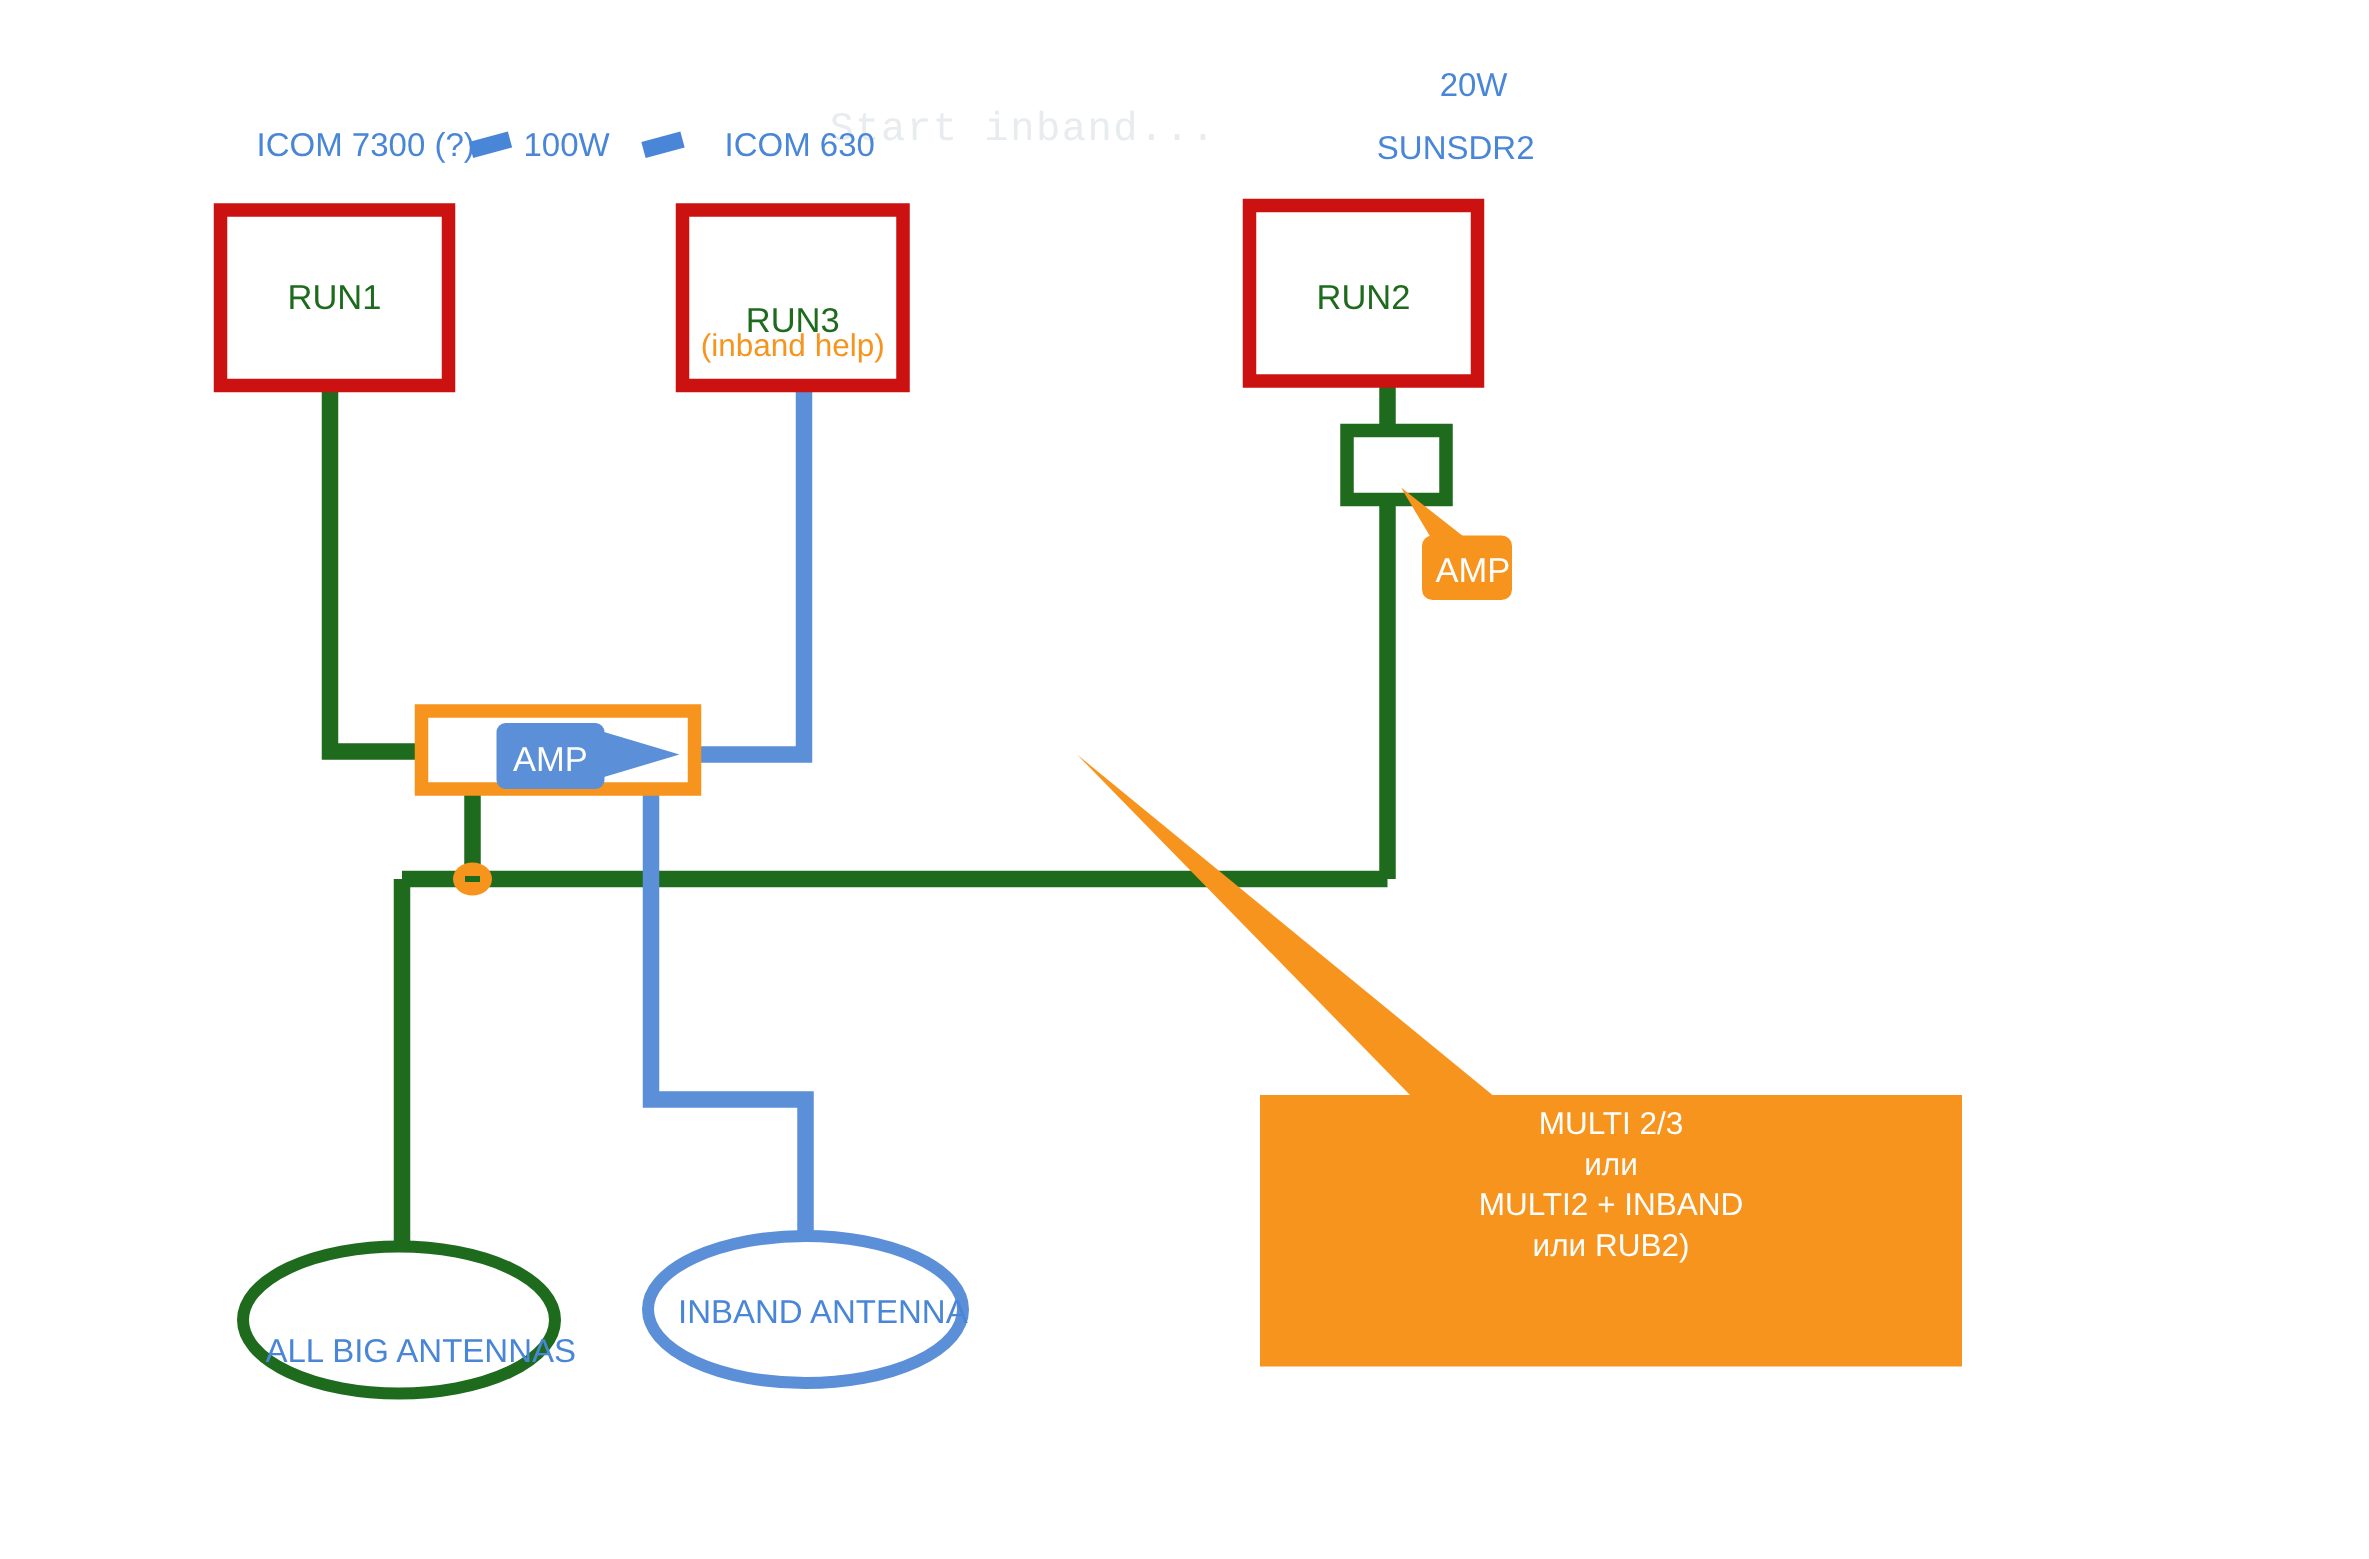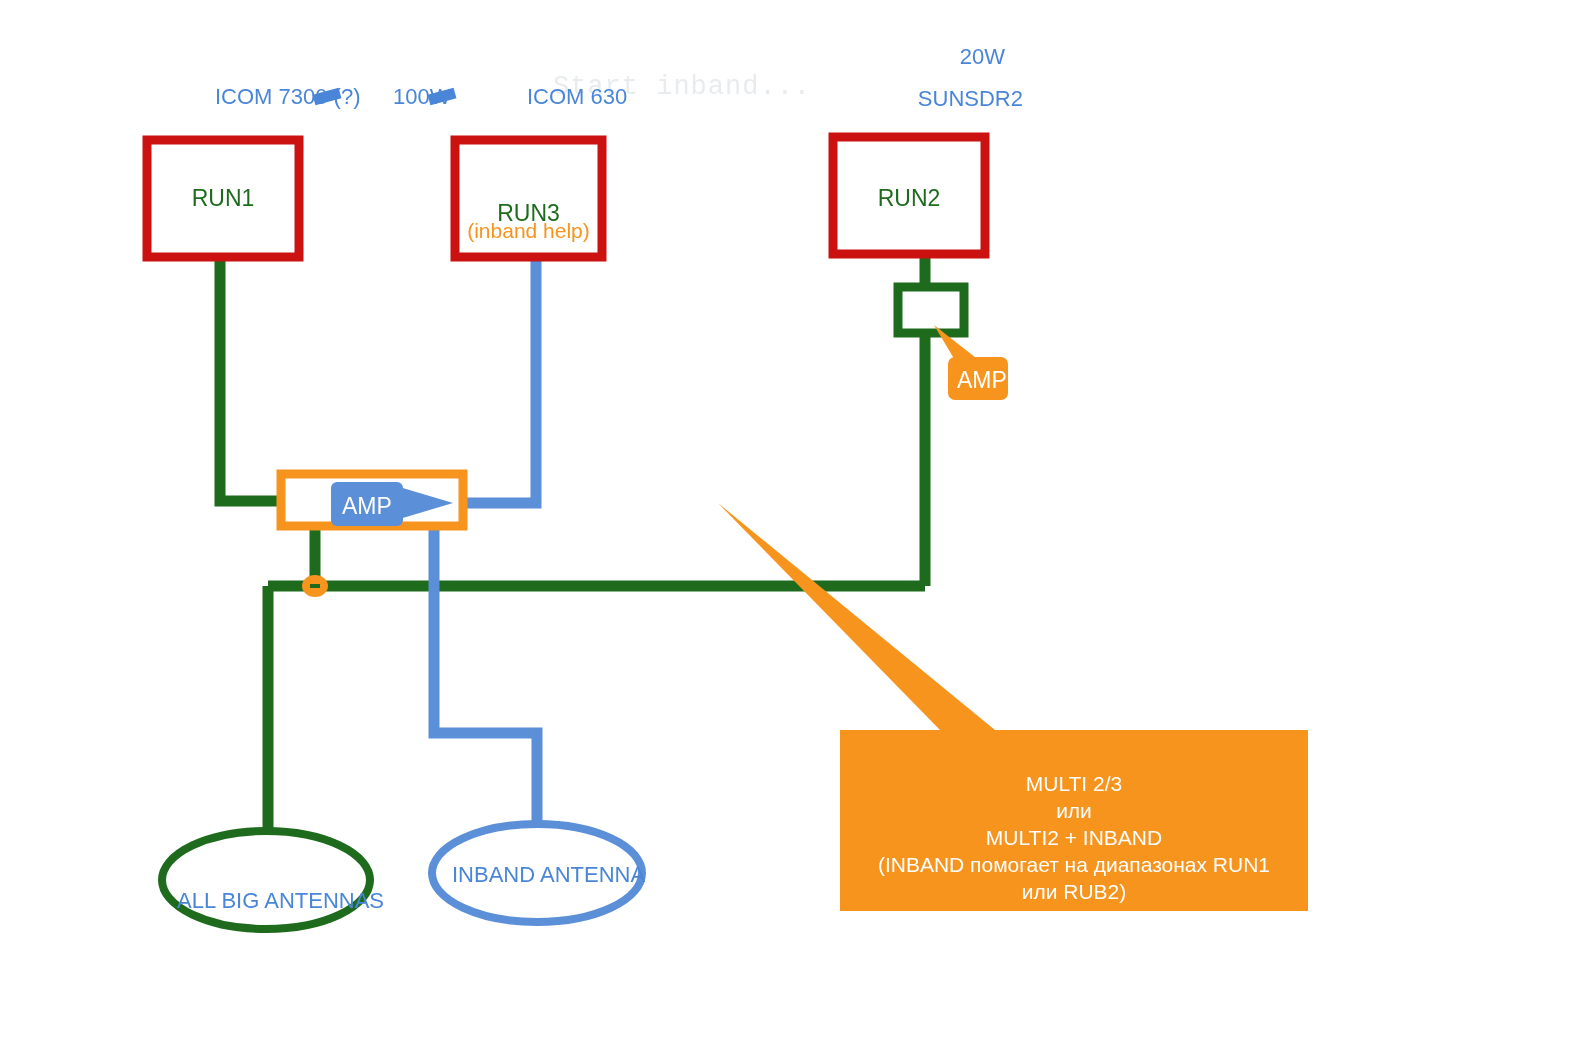--- a/index.html
+++ b/index.html
@@ -36,21 +36,20 @@
     user-select: none;
   }
   .lbl {
     position: absolute;
     white-space: nowrap;
     font-family: "Liberation Sans", sans-serif;
   }
   .legend-lbl {
     font-size: 22px;
     color: #4a86d8;
-    margin-left: 44px;
   }
   .topright-lbl {
     font-size: 22px;
     color: #4a86d8;
     text-align: right;
   }
   .run-title {
     font-size: 23px;
     color: #1e6b1e;
     text-align: center;
@@ -73,21 +72,21 @@
   .note-box {
     position: absolute;
     left: 840px;
     top: 730px;
     width: 468px;
     height: 181px;
     background: #f7941e;
     display: flex;
     flex-direction: column;
     align-items: center;
-    justify-content: flex-end;
+    justify-content: flex-start;
     box-sizing: border-box;
     padding: 6px 0;
   }
   .note-line {
     font-size: 21px;
     color: #ffffff;
     line-height: 27px;
     text-align: center;
     white-space: nowrap;
   }
@@ -168,17 +167,16 @@
   <div class="lbl amp-text" style="left:342px; top:493px;">AMP</div>
   <div class="lbl amp-text" style="left:957px; top:367px;">AMP</div>
 
   <div class="lbl ant-lbl" style="left:177px; top:888px;">ALL BIG ANTENNAS</div>
   <div class="lbl ant-lbl" style="left:452px; top:862px;">INBAND ANTENNA</div>
 
   <div class="note-box">
     <div class="note-line">MULTI 2/3</div>
     <div class="note-line">или</div>
     <div class="note-line">MULTI2 + INBAND</div>
-    <div class="note-line">(INBAND помогает на диапазонах RUN1</div>
     <div class="note-line">или RUB2)</div>
   </div>
 
 </div>
 
 </body></html>

